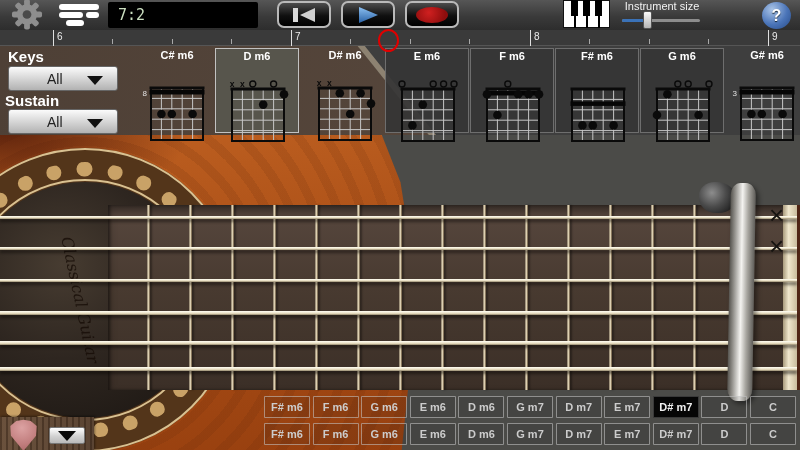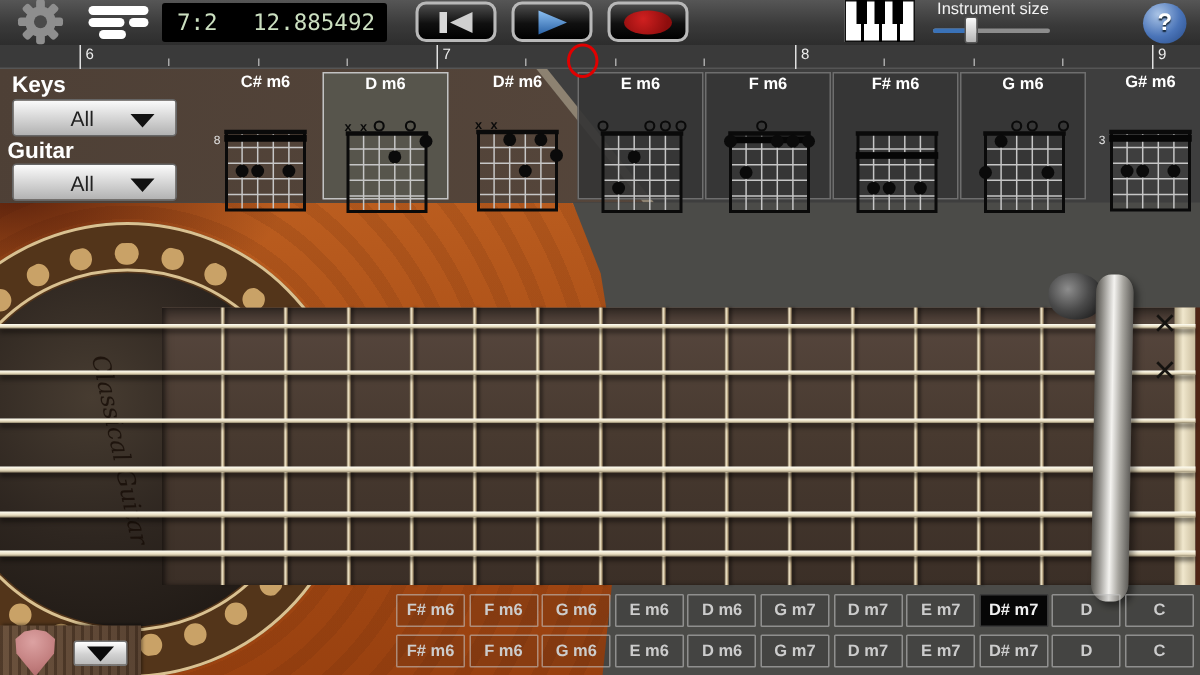--- a/index.html
+++ b/index.html
@@ -201,21 +201,20 @@
       </svg>
     </div>
     <div class="tracks-icon">
       <div class="tb1"></div>
         <div class="tb2a"></div>
         <div class="tb2b"></div>
         <div class="tb3"></div>
     </div>
     <div class="display">
       <span class="pos">7:2</span>
-      <span class="time">12.885492</span>
     </div>
     <div class="tbtn rewind">
       <svg width="26" height="16" viewBox="0 0 26 16" style="position:static">
         <rect x="2" y="1" width="5" height="14" fill="#d8d8d8"></rect>
         <polygon points="24,1 9,8 24,15" fill="#cfcfcf"></polygon>
       </svg>
     </div>
     <div class="tbtn play">
       <svg width="24" height="18" viewBox="0 0 24 18" style="position:static">
         <defs>
@@ -269,21 +268,21 @@
   <div class="rec-indicator"></div>
 
   <div class="chord-strip" id="chord-strip">
     <div class="strip-wood"></div>
     <div class="strip-edge"></div>
     <div class="flt-label" style="left:8px;top:2px">Keys</div>
     <div class="dropdown" style="left:8px;top:20px">
       <span>All</span>
       <div class="dd-arrow"></div>
     </div>
-    <div class="flt-label" style="left:5px;top:46px">Guitar</div>
+    <div class="flt-label" style="left:5px;top:46px">Sustain</div>
     <div class="dropdown" style="left:8px;top:63px">
       <span>All</span>
       <div class="dd-arrow"></div>
     </div>
   <div class="cd-cell" style="left: 135px;">
         <div class="cd-label">C# m6</div>
         <div style="left: 0px; top: 13px;">
           <svg width="84" height="70" viewBox="0 12 84 70">
             <text x="12" y="34" font-size="8" fill="#e2e2e2" text-anchor="end" font-family="Liberation Sans">8</text>
             <line x1="16" y1="26" x2="16" y2="78" stroke="#c6c6c6" stroke-width="1"></line>

